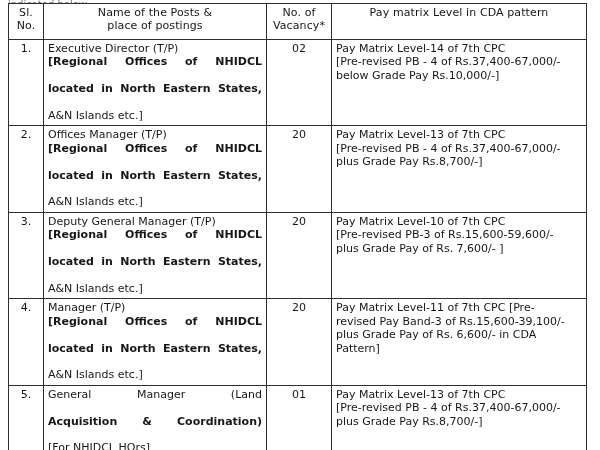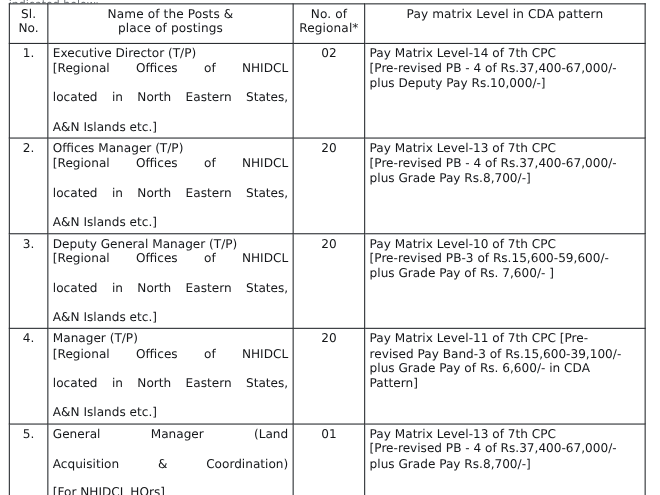--- a/index.html
+++ b/index.html
@@ -105,20 +105,21 @@
     text-align: left;
   }
   
   .ln.j::after {
     content: "";
     display: inline-block;
     width: 100%;
   }
   .ln.j {
     text-align: justify;
+    font-weight: bold;
   }
 
   .title-line {
     display: block;
     text-align: left;
   }
   .title-line.j-title {
     text-align: justify;
   }
   .title-line.j-title::after {
@@ -149,41 +150,41 @@
         <th>
           <span class="hl">Sl.</span>
           <span class="hl">No.</span>
         </th>
         <th>
           <span class="hl">Name of the Posts &amp;</span>
           <span class="hl">place of postings</span>
         </th>
         <th>
           <span class="hl">No. of</span>
-          <span class="hl">Regional*</span>
+          <span class="hl">Vacancy*</span>
         </th>
         <th>
           <span class="hl">Pay matrix Level in CDA pattern</span>
         </th>
       </tr>
     </thead>
     <tbody id="tbody">
         <tr class="r-tall">
           <td class="sl">1.</td>
           <td class="post">
             <span class="title-line">Executive Director (T/P)</span>
             <span class="ln j">[Regional Offices of NHIDCL</span>
             <span class="ln j">located in North Eastern States,</span>
             <span class="ln last">A&amp;N Islands etc.]</span>
           </td>
           <td class="vac">02</td>
           <td class="pay">
             <span class="ln">Pay Matrix Level-14 of 7th CPC</span>
             <span class="ln">[Pre-revised PB - 4 of Rs.37,400-67,000/-</span>
-            <span class="ln last">plus Deputy Pay  Rs.10,000/-]</span>
+            <span class="ln last">below Grade Pay  Rs.10,000/-]</span>
           </td>
         </tr>
         <tr class="r-tall">
           <td class="sl">2.</td>
           <td class="post">
             <span class="title-line"> Offices Manager (T/P)</span>
             <span class="ln j">[Regional Offices of NHIDCL</span>
             <span class="ln j">located in North Eastern States,</span>
             <span class="ln last">A&amp;N Islands etc.]</span>
           </td>

